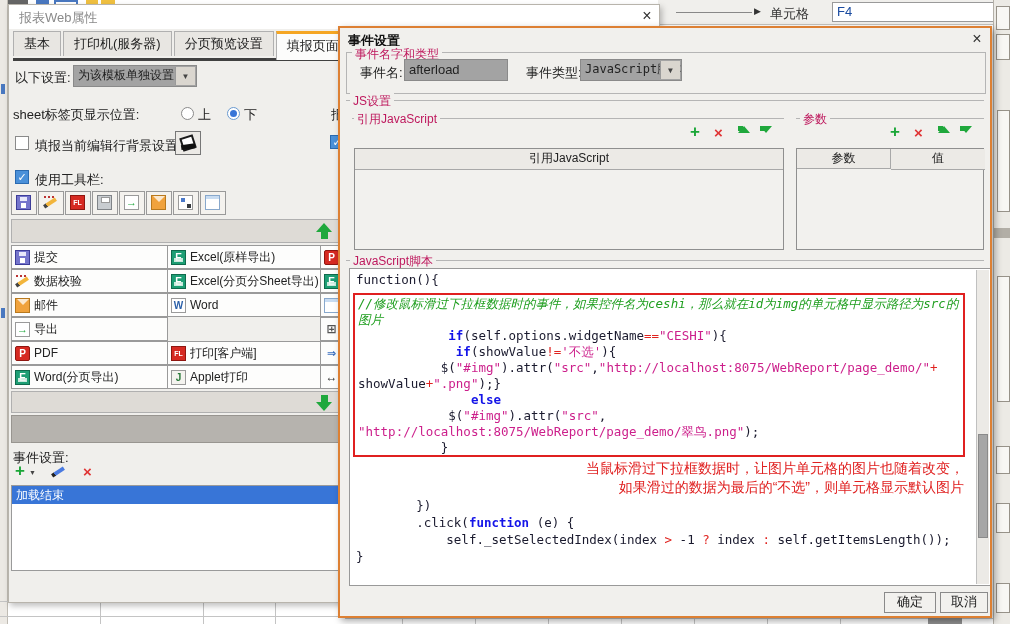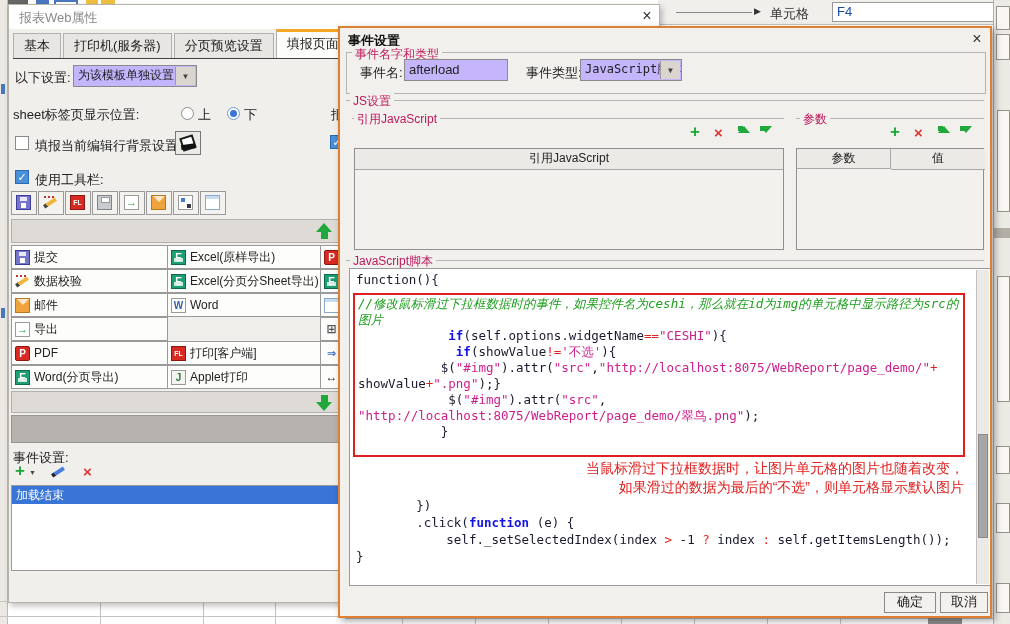--- a/index.html
+++ b/index.html
@@ -15,33 +15,33 @@
   .cell-label{position:absolute;left:112px;top:5px;font-size:13px;color:#333}
   .cell-input{position:absolute;left:174px;top:2px;width:176px;height:20px;background:#fff;border:1px solid #9a9a9a;box-sizing:border-box;line-height:18px;padding-left:4px;font-size:13px;color:#1a4ba0}
   .splitline{position:absolute;left:18px;top:12px;width:76px;height:1px;background:#888}
   .splitarrow{position:absolute;left:96px;top:6px;font-size:9px;color:#333}
   .gridline{background:#c4c4c4}
   .right-strip{left:993px;top:0;width:17px;height:624px;background:#eceae5;border-left:1px solid #b4b0a8;box-sizing:border-box}
   .rs-box{position:absolute;background:#f8f7f4;border:1px solid #979289}
   .frag{position:absolute;top:0}
 
   
-  .fld{background:#c4b5fd;border:1px solid #8a8a8a;box-sizing:border-box;line-height:19px;padding-left:4px;overflow:hidden;white-space:nowrap}
+  .fld{background:#a3a3a3;border:1px solid #8a8a8a;box-sizing:border-box;line-height:19px;padding-left:4px;overflow:hidden;white-space:nowrap}
   .darr{position:absolute;right:1px;top:1px;bottom:1px;width:19px;background:#dad6cf;border-left:1px solid #9a9a9a;text-align:center;font-size:8px;line-height:19px;color:#444}
   .gbox{position:absolute;border:1px solid #b5b5b5}
   .fieldline{position:absolute;height:0;border-top:1px solid #b5b5b5}
   .fieldlabel{position:absolute;background:#f1f0ed;padding:0 3px;font-size:12px;color:#be185d;white-space:nowrap}
   .btn{position:absolute;background:#f2f1ee;border:1px solid #8a8a8a;box-sizing:border-box;text-align:center;font-size:13px;line-height:18px;color:#222}
   .xclose{position:absolute;color:#333;font-size:16px;line-height:16px;text-align:center;cursor:default}
 
   
   .dlgb{left:8px;top:4px;width:650px;height:597px;background:#f0efec;border:1px solid #b8b4ac;box-shadow:2px 3px 6px rgba(0,0,0,.25)}
   .db-titlebar{position:absolute;left:0;top:0;width:100%;height:24px;background:#fff}
   .db-title{position:absolute;left:10px;top:4px;font-size:13px;color:#8a8a8a}
-  .tabstrip{position:absolute;left:4px;top:26px;width:644px;height:27px;border-bottom:1px solid #404040;display:flex;align-items:flex-end}
+  .tabstrip{position:absolute;left:4px;top:26px;width:644px;height:27px;border-bottom:3px solid #404040;display:flex;}
   .tab{display:inline-block;margin-right:2px;padding:0 10px;height:24px;line-height:24px;border:1px solid #b0b0b0;border-bottom:none;background:#e8e6e2;font-size:13px;white-space:nowrap}
   .tab.active{background:#fcfcfb;border-top:3px solid #f5a623;height:26px}
   .radio{position:absolute;width:13px;height:13px;border:1px solid #8a8a8a;border-radius:50%;background:#fff;box-sizing:border-box}
   .radio.sel{border-color:#6a9ad0}
   .radio.sel::after{content:"";position:absolute;left:2px;top:2px;width:7px;height:7px;border-radius:50%;background:#3875d7}
   .cb{position:absolute;width:14px;height:14px;box-sizing:border-box;border:1px solid #8a8a8a;background:#fff}
   .cb.on{background:#4a90d9;border-color:#2a6ab0;color:#fff;font-size:11px;line-height:13px;text-align:center;font-weight:bold}
   .tbtn{position:relative;display:inline-block;width:26px;height:24px;margin-right:1px;border:1px solid #999;background:#f4f2ee;box-sizing:border-box;vertical-align:top}
   .bar{position:absolute;background:#dedbd6;border:1px solid #b0b0b0;box-sizing:border-box}
   .bar.dark{background:#b6b3ae;border-color:#989590}
@@ -379,20 +379,21 @@
           <div class="code-line"><span class="p">function(){</span></div>
         </div>
       <div class="redbox boxed">
         <div id="code-box">
             <div class="code-line"><span class="cm">//修改鼠标滑过下拉框数据时的事件，如果控件名为ceshi，那么就在id为img的单元格中显示路径为src的</span></div>
             <div class="code-line"><span class="cm">图片</span></div>
             <div class="code-line"><span class="p">            </span><span class="kw">if</span><span class="p">(self.options.widgetName</span><span class="op">==</span><span class="str">"CESHI"</span><span class="p">){</span></div>
             <div class="code-line"><span class="p">             </span><span class="kw">if</span><span class="p">(showValue</span><span class="op">!=</span><span class="str">'不选'</span><span class="p">){</span></div>
             <div class="code-line"><span class="p">           $(</span><span class="str">"#img"</span><span class="p">).attr(</span><span class="str">"src"</span><span class="p">,</span><span class="str">"http://localhost:8075/WebReport/page_demo/"</span><span class="op">+</span></div>
             <div class="code-line"><span class="p">showValue</span><span class="op">+</span><span class="str">".png"</span><span class="p">);}</span></div>
+            <div class="code-line"><span class="p">               </span><span class="kw">else</span></div>
             <div class="code-line"><span class="p">            $(</span><span class="str">"#img"</span><span class="p">).attr(</span><span class="str">"src"</span><span class="p">,</span></div>
             <div class="code-line"><span class="str">"http://localhost:8075/WebReport/page_demo/翠鸟.png"</span><span class="p">);</span></div>
             <div class="code-line"><span class="p">           }</span></div>
           </div>
       </div>
       <div class="annot" id="annot">
           <div>当鼠标滑过下拉框数据时，让图片单元格的图片也随着改变，</div>
           <div>如果滑过的数据为最后的“不选”，则单元格显示默认图片</div>
         </div>
       <div id="code-post" style="position:absolute;left:6px;top:228px">

